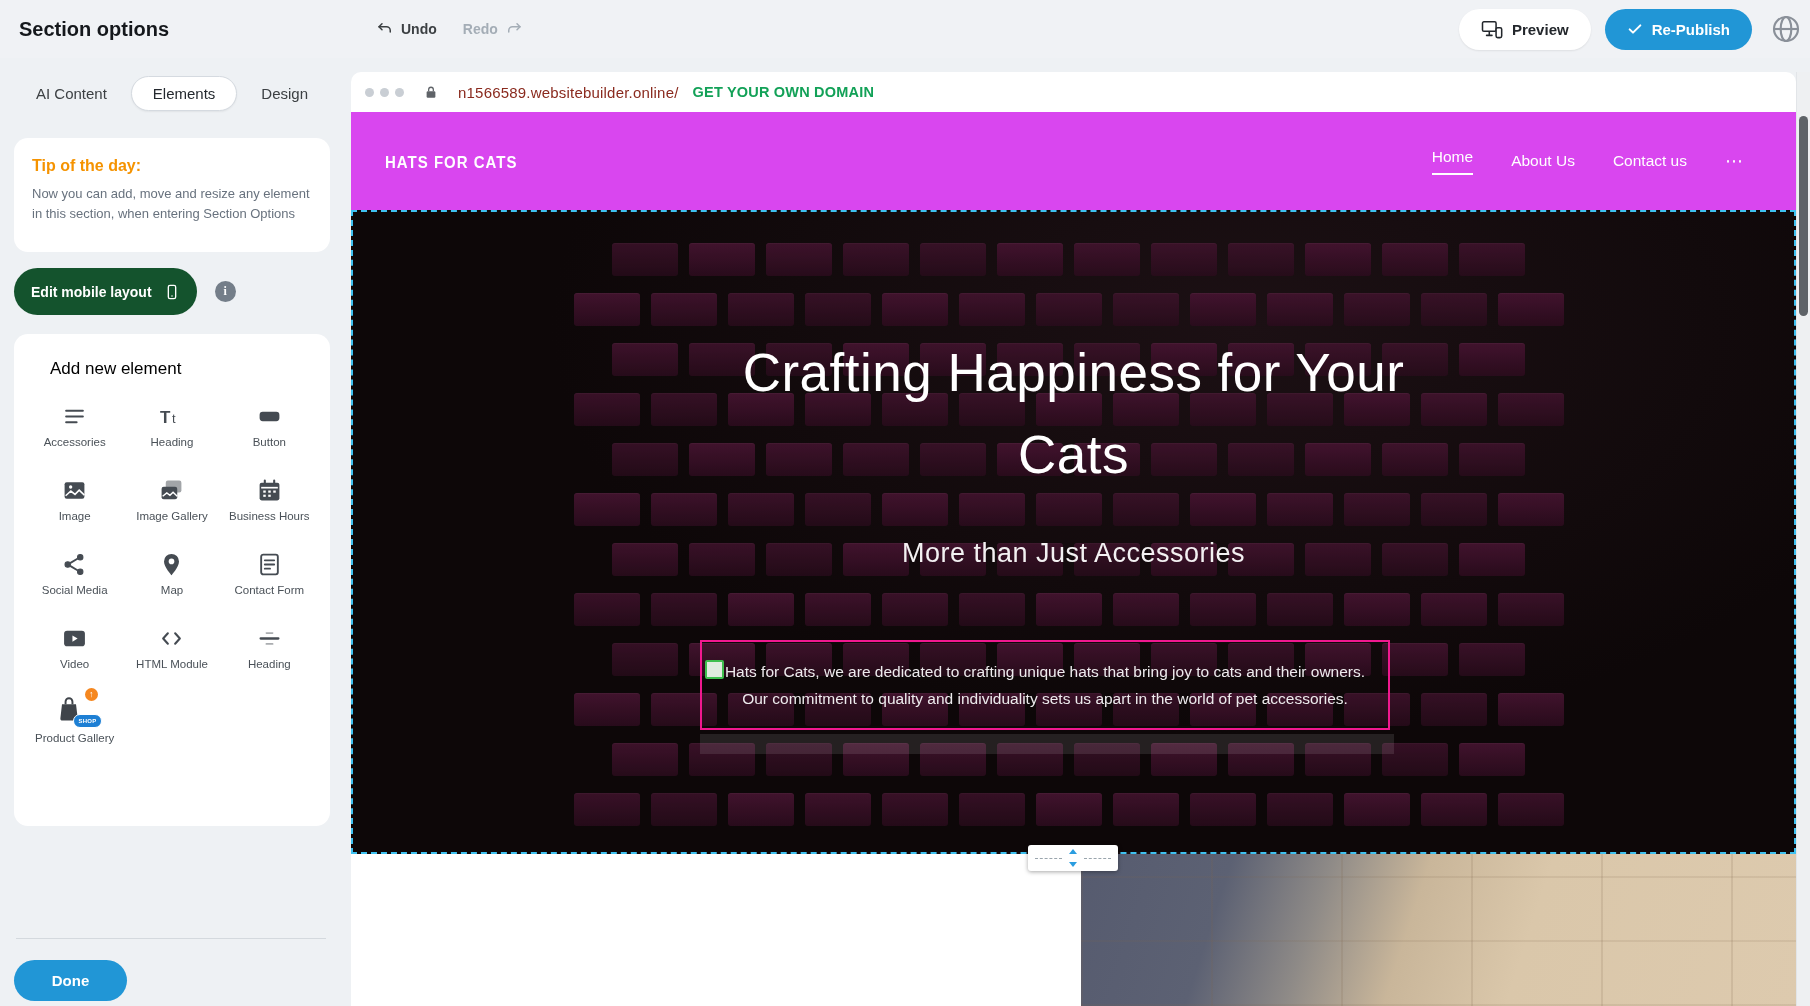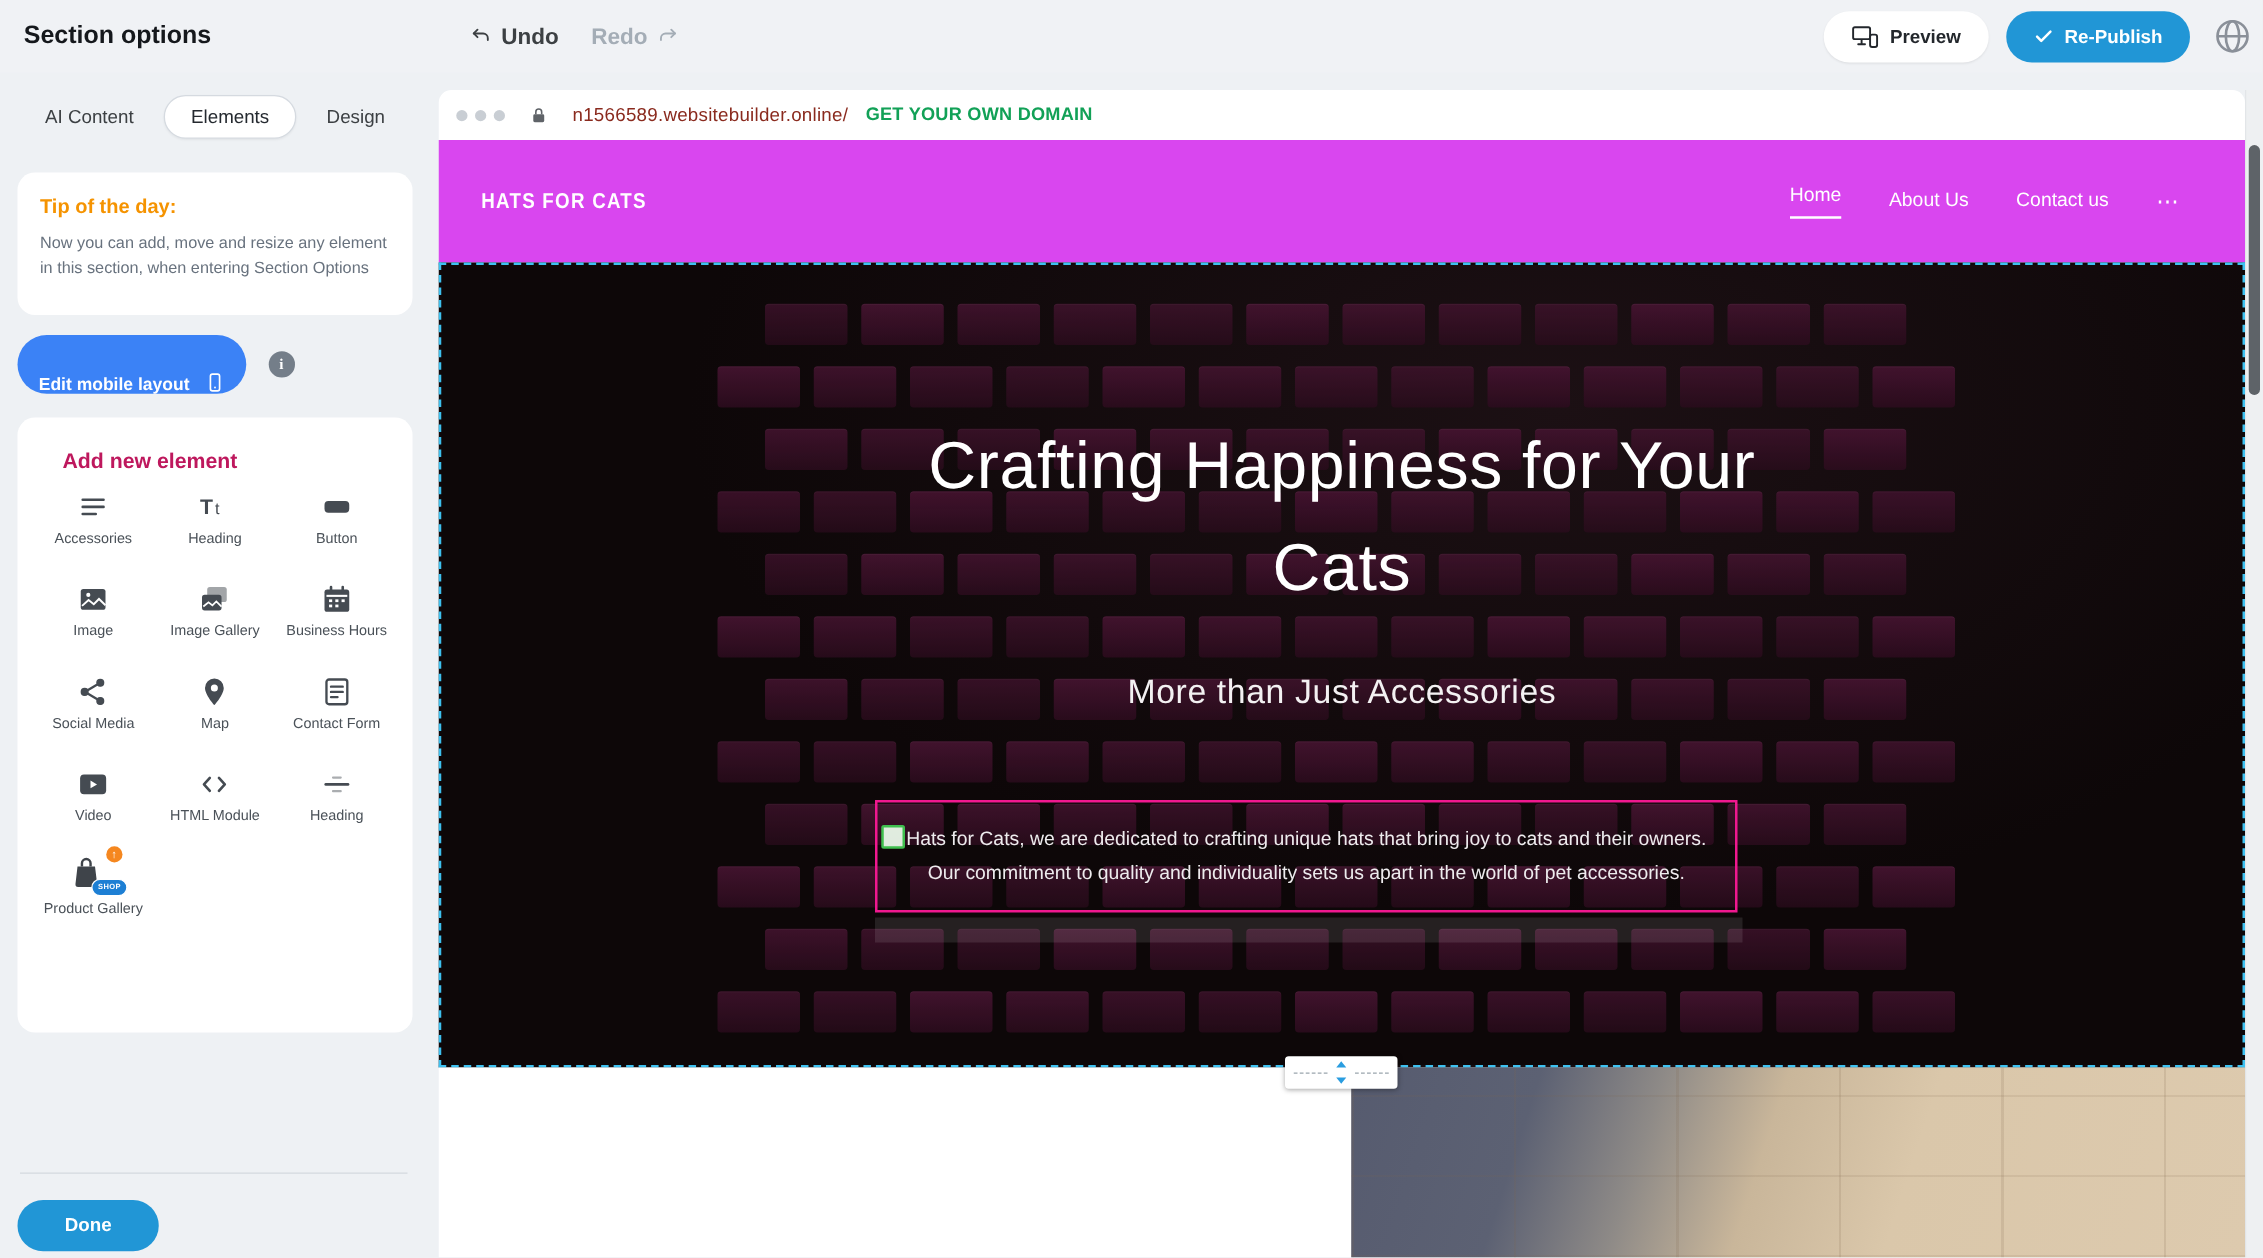--- a/index.html
+++ b/index.html
@@ -8,41 +8,41 @@
     position: relative;
     background: #eef1f4;
     font-family: "Liberation Sans", sans-serif;
     overflow: hidden;
     color: #1f2328;
   }
   
   .topbar { position:absolute; left:0; top:0; width:1810px; height:58px; background:#f0f2f5; }
   .topbar-title { position:absolute; left:19px; top:50%; transform:translateY(-50%); font-size:20px; font-weight:bold; color:#15181c; }
   .history { position:absolute; left:376px; top:0; height:58px; display:flex; align-items:center; gap:26px; }
-  .hist-btn { display:flex; align-items:center; gap:7px; font-size:18px; font-weight:bold; cursor:pointer; }
+  .hist-btn { display:flex; align-items:center; gap:7px; font-size:14px; font-weight:bold; cursor:pointer; }
   .hist-btn.undo { color:#3c4043; }
   .hist-btn.redo { color:#a4adb6; }
   .top-right { position:absolute; right:4px; top:0; height:58px; display:flex; align-items:center; gap:14px; }
   .btn-pill { display:flex; align-items:center; gap:9px; height:41px; padding:0 22px; border-radius:21px; font-size:15px; font-weight:bold; cursor:pointer; }
   .btn-preview { background:#ffffff; color:#23272c; box-shadow:0 1px 2px rgba(0,0,0,.08); }
   .btn-republish { background:#2196d6; color:#fff; }
   .globe-btn { width:40px; height:40px; display:flex; align-items:center; justify-content:center; cursor:pointer; }
 
   
   .tabs { position:absolute; left:14px; top:76px; width:316px; display:flex; align-items:center; justify-content:space-between; padding:0 20px 0 20px; }
   .tab { font-size:15px; color:#3c4043; cursor:pointer; padding:8px 2px; }
   .tab.active { background:#fff; border:1px solid #d5dae0; border-radius:18px; padding:8px 21px; box-shadow:0 1px 2px rgba(0,0,0,.06); color:#24292f; }
   .tip-card { position:absolute; left:14px; top:138px; width:316px; min-height:114px; background:#fff; border-radius:14px; padding:19px 18px; }
   .tip-title { color:#f59300; font-size:16px; font-weight:bold; margin-bottom:9px; }
   .tip-body { color:#68727e; font-size:13px; line-height:1.5; }
   .mobile-row { position:absolute; left:14px; top:268px; display:flex; align-items:center; gap:18px; }
-  .btn-mobile { display:flex; align-items:flex-end; gap:12px; height:47px; padding:0 17px; background:#3b82f6; border-radius:24px; color:#fff; font-size:14px; font-weight:bold; cursor:pointer; }
+  .btn-mobile { display:flex; align-items:center; gap:12px; height:47px; padding:0 17px; background:#14532d; border-radius:24px; color:#fff; font-size:14px; font-weight:bold; cursor:pointer; }
   .info-dot { width:21px; height:21px; border-radius:50%; background:#747e89; color:#fff; font-size:12px; font-weight:bold; display:flex; align-items:center; justify-content:center; font-family:"Liberation Serif", serif; cursor:pointer; }
   .add-card { position:absolute; left:14px; top:334px; width:316px; height:492px; background:#fff; border-radius:14px; padding:25px 0 0 0; }
-  .add-title { margin-left:36px; font-size:17px; font-weight:bold; color:#be185d; margin-bottom:11px; }
+  .add-title { margin-left:36px; font-size:17px; font-weight:normal; color:#000000; margin-bottom:22px; }
   .el-grid { display:grid; grid-template-columns:repeat(3,1fr); row-gap:25px; padding:0 12px; justify-items:center; }
   .el-item { width:92px; display:flex; flex-direction:column; align-items:center; gap:6px; cursor:pointer; text-align:center; }
   .el-icon { height:28px; display:flex; align-items:flex-end; justify-content:center; }
   .el-label { font-size:11.5px; color:#4a5158; line-height:1.3; }
   .pg-wrap { position:relative; width:38px; height:30px; }
   .pg-badge-shop { position:absolute; right:-8px; bottom:-3px; background:#1d7fd4; color:#fff; font-size:6px; font-weight:bold; border-radius:8px; padding:3px 4px; letter-spacing:.3px; border:1px solid #fff; }
   .pg-badge-up { position:absolute; right:-4px; top:-7px; width:13px; height:13px; border-radius:50%; background:#f5871f; color:#fff; font-size:9px; line-height:13px; text-align:center; }
   .sidebar-divider { position:absolute; left:16px; top:938px; width:310px; height:1px; background:#d4d9de; }
   .btn-done { position:absolute; left:14px; top:960px; width:113px; height:41px; background:#2196d6; border-radius:21px; color:#fff; font-size:15px; font-weight:bold; display:flex; align-items:center; justify-content:center; cursor:pointer; }
 

